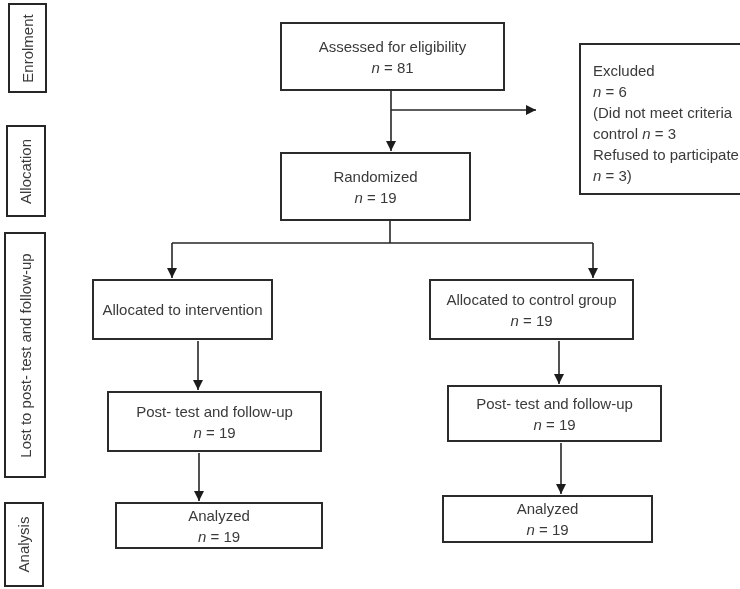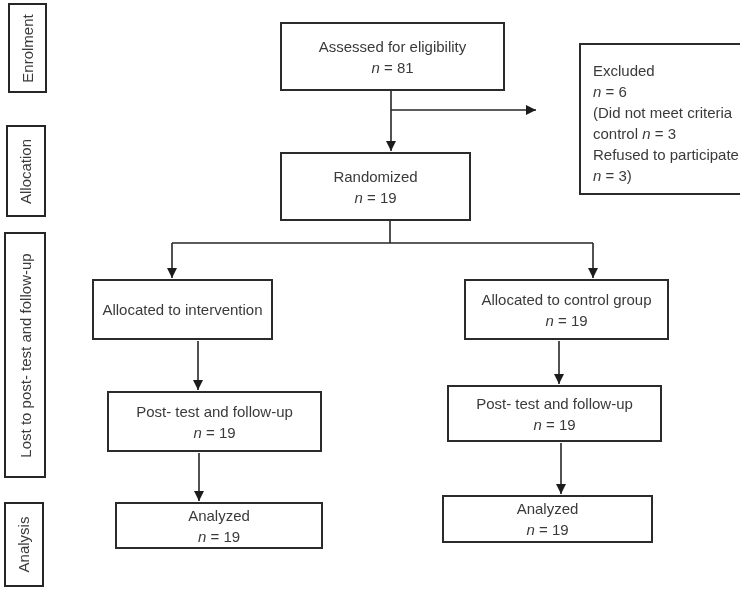--- a/index.html
+++ b/index.html
@@ -51,21 +51,21 @@
   }
   .stage span {
     transform: rotate(-90deg);
     white-space: nowrap;
   }
   
   .b-assessed   { left:280px; top:22px;  width:225px; height:69px; }
   .b-excluded   { left:538px; top:43px;  width:198px; height:152px;margin-left:41px; }
   .b-randomized { left:280px; top:152px; width:191px; height:69px; }
   .b-alloc-int  { left:92px;  top:279px; width:181px; height:61px; }
-  .b-alloc-ctl  { left:464px; top:279px; width:205px; height:61px; }
+  .b-alloc-ctl  { left:429px; top:279px; width:205px; height:61px; }
   .b-post-int   { left:107px; top:391px; width:215px; height:61px; }
   .b-post-ctl   { left:447px; top:385px; width:215px; height:57px; }
   .b-anal-int   { left:115px; top:502px; width:208px; height:47px; }
   .b-anal-ctl   { left:442px; top:495px; width:211px; height:48px; }
   
   .s-enrol    { left:8px; top:3px;   width:39px; height:90px; }
   .s-alloc    { left:6px; top:125px; width:40px; height:92px; }
   .s-lost     { left:4px; top:232px; width:42px; height:246px; }
   .s-analysis { left:4px; top:502px; width:40px; height:85px; }
 </style>

